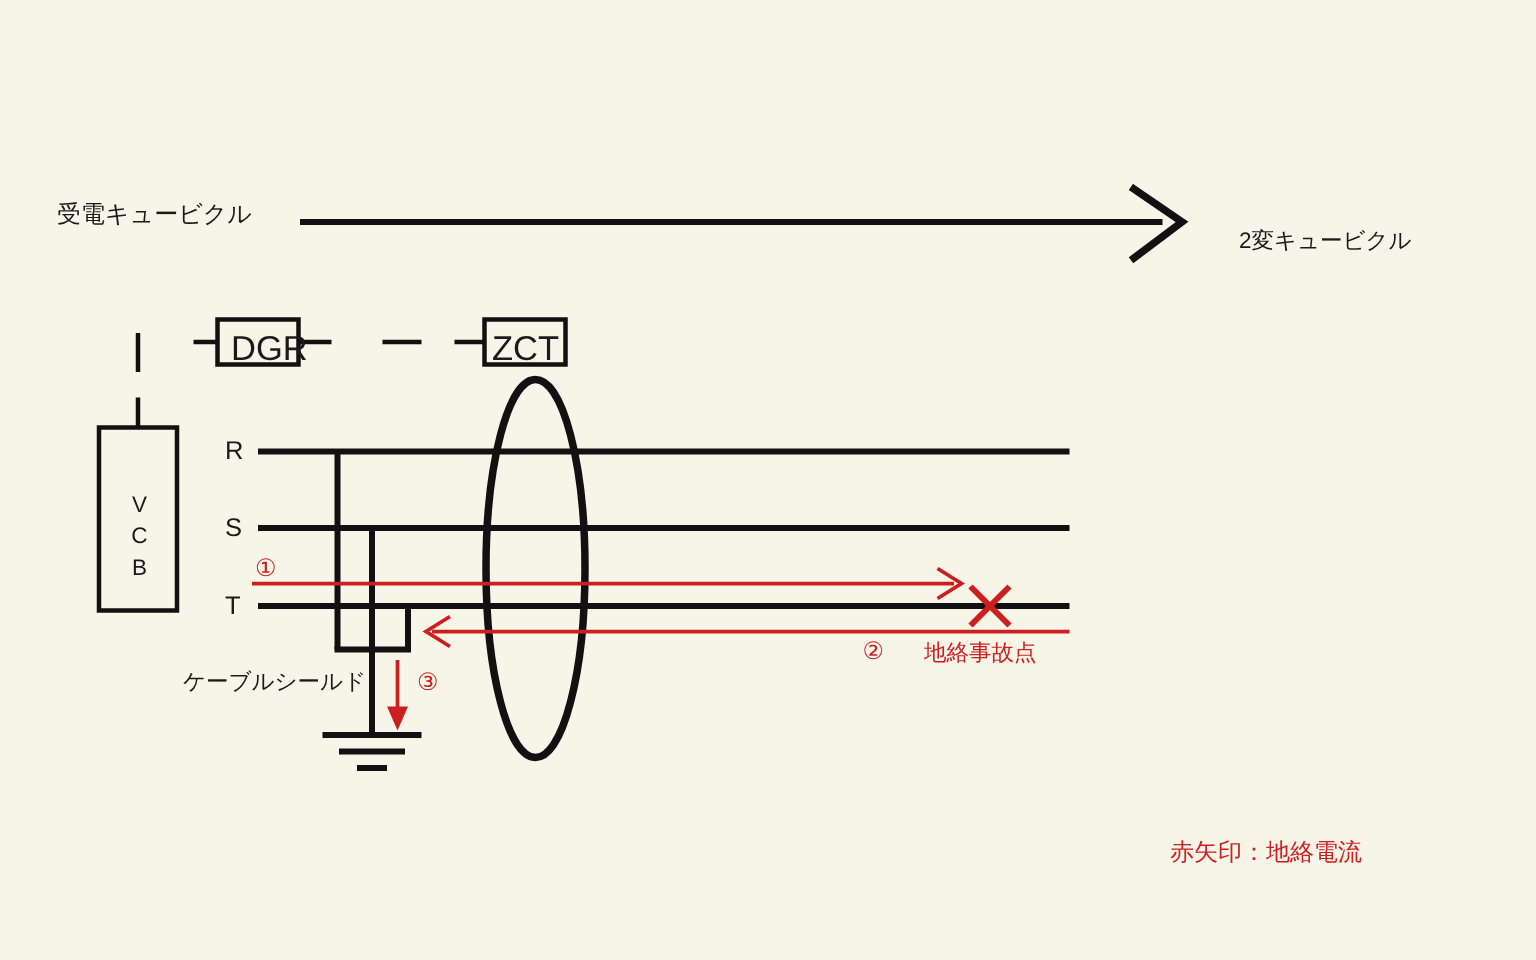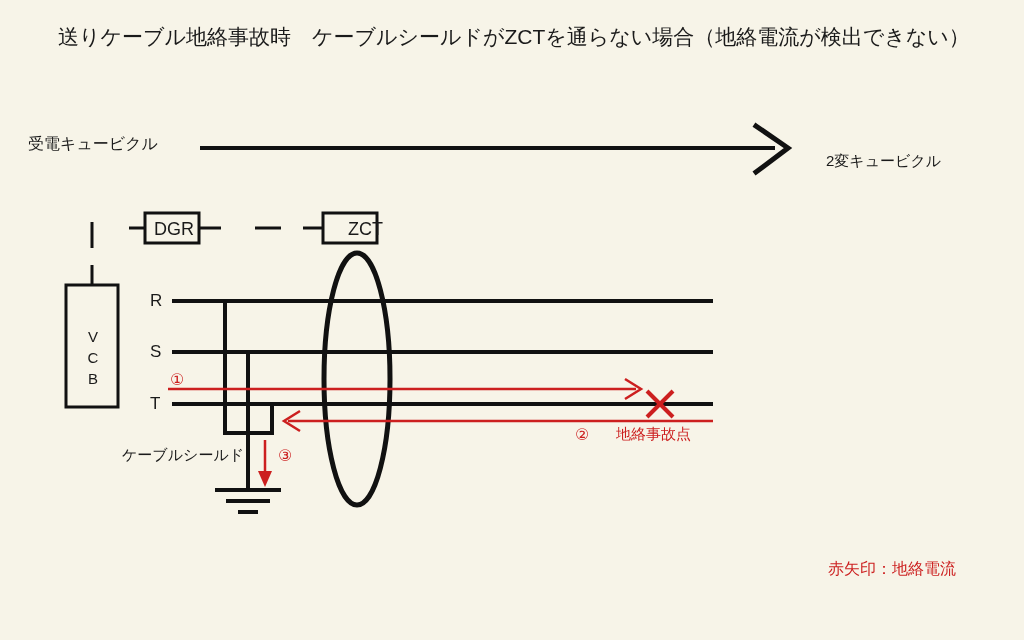--- a/index.html
+++ b/index.html
@@ -28,43 +28,43 @@
     white-space: nowrap;
     color: #1a1a1a;
     line-height: 1;
   }
   .title {
     left: 58px;
     top: 26px;
     font-size: 21px;
   }
   .lbl-recv {
-    left: 28px;
+    left: 38px;
     top: 136px;
     font-size: 16px;
   }
   .lbl-dest {
     left: 826px;
     top: 153px;
     font-size: 15px;
   }
   .lbl-phase {
     font-size: 17px;
   }
   .lbl-r { left: 150px; top: 292px; }
   .lbl-s { left: 150px; top: 343px; }
   .lbl-t { left: 150px; top: 395px; }
   .box-text {
     position: absolute;
-    font-size: 18px;
+    font-size: 23px;
     color: #1a1a1a;
     white-space: nowrap;
   }
   .txt-dgr { left: 154px; top: 219px; }
-  .txt-zct { left: 348px; top: 219px; }
+  .txt-zct { left: 328px; top: 219px; }
   .txt-vcb {
     left: 82px;
     top: 326px;
     font-size: 15px;
     line-height: 21px;
     text-align: center;
     width: 22px;
   }
   .lbl-shield {
     left: 122px;
@@ -77,24 +77,23 @@
   .lbl-num {
     font-size: 16px;
   }
   .num1 { left: 170px; top: 372px; }
   .num2 { left: 575px; top: 427px; }
   .num3 { left: 278px; top: 448px; }
   .lbl-fault {
     left: 616px;
     top: 428px;
     font-size: 15px;
-    font-family: Liberation Mono, monospace;
   }
   .lbl-legend {
-    left: 828px;
+    left: 780px;
     top: 561px;
     font-size: 16px;
   }
 </style>
 </head>
 <body>
 
 <div id="stage">
 
   <svg id="diagram" width="1024" height="640" viewBox="0 0 1024 640">
@@ -160,21 +159,20 @@
       <line x1="265" y1="440" x2="265" y2="478" stroke="#cc1f1f" stroke-width="2.5"></line>
       <polygon points="258,471 265,487 272,471" fill="#cc1f1f"></polygon>
     </g>
 
     <g>
       <line x1="647" y1="391" x2="673" y2="417" stroke="#cc1f1f" stroke-width="4"></line>
       <line x1="673" y1="391" x2="647" y2="417" stroke="#cc1f1f" stroke-width="4"></line>
     </g>
   </svg>
 
-  <div class="lbl title">送りケーブル地絡事故時　ケーブルシールドがZCTを通らない場合（地絡電流が検出できない）</div>
 
   <div class="lbl lbl-recv">受電キュービクル</div>
   <div class="lbl lbl-dest">2変キュービクル</div>
 
   <div class="lbl lbl-phase lbl-r">R</div>
   <div class="lbl lbl-phase lbl-s">S</div>
   <div class="lbl lbl-phase lbl-t">T</div>
 
   <div class="box-text txt-dgr">DGR</div>
   <div class="box-text txt-zct">ZCT</div>

